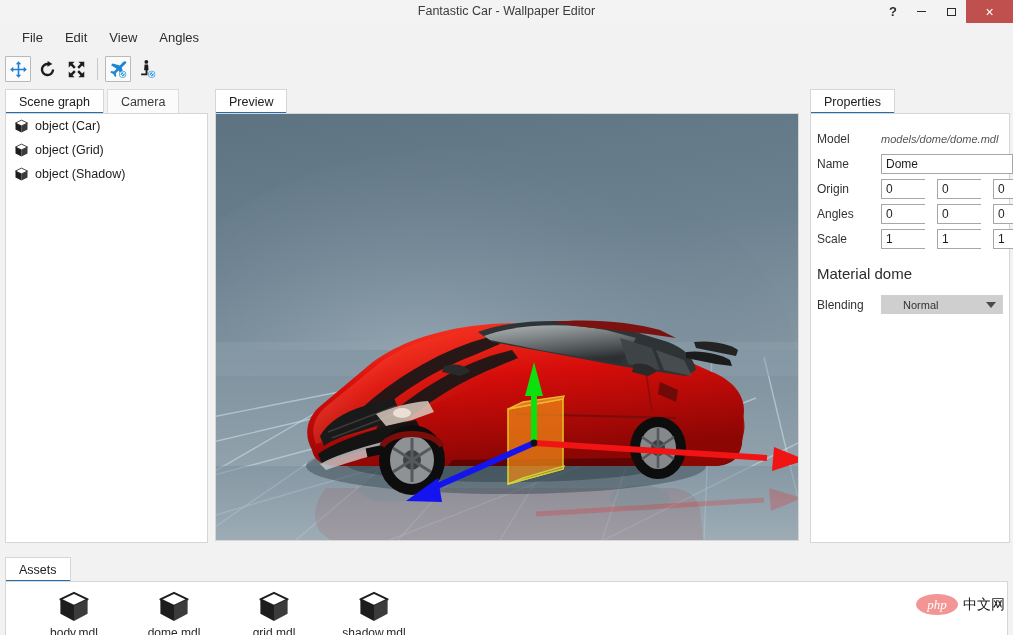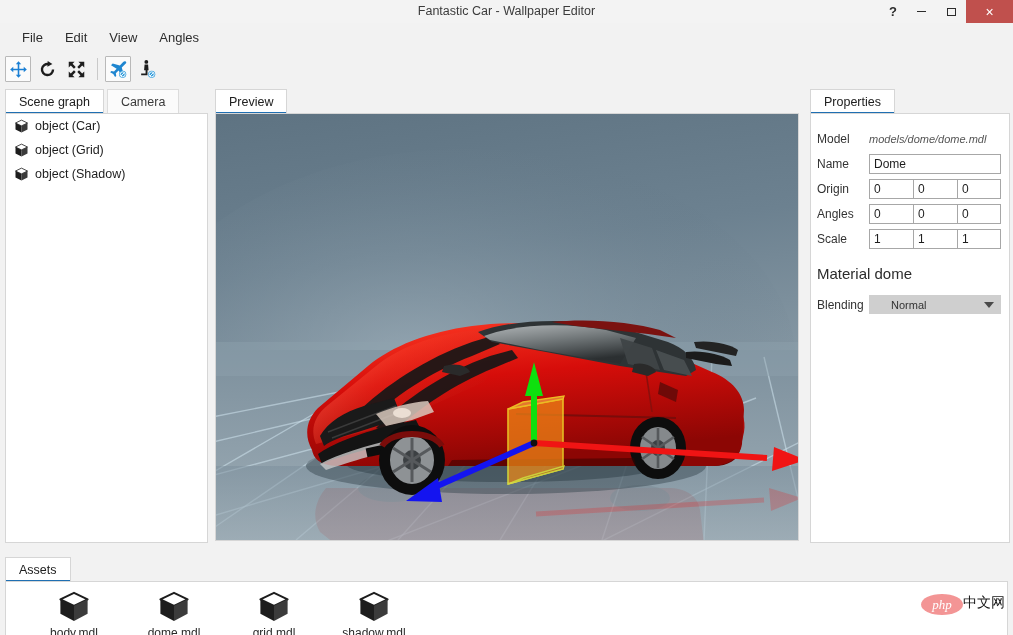--- a/index.html
+++ b/index.html
@@ -161,21 +161,21 @@
   .right-body {
     position: absolute; left: 0; top: 25px;
     width: 200px; height: 430px;
     background: #ffffff;
     border: 1px solid #d6d6d6;
     box-sizing: border-box;
     padding: 14px 6px 0 6px;
   }
   .prop-row {
     display: flex; align-items: center;
-    margin-bottom: 4px; height: 21px;
+    margin-bottom: 4px; height: 21px; gap: 12px;
   }
   .prop-label {
     width: 52px; flex: 0 0 52px;
     font-size: 12px; color: #333333;
   }
   .prop-static {
     font-size: 11px; color: #555555;
     font-style: italic;
   }
   .inp {
@@ -232,21 +232,21 @@
   }
   .asset-icon { width: 34px; height: 34px; }
   .asset-name {
     font-size: 12px; color: #2a2a2a; margin-top: 2px;
     white-space: nowrap;
   }
 
   
   .watermark {
     position: absolute; right: 8px; bottom: 20px;
-    display: flex; 
+    display: flex; align-items: center; gap: 5px;
     opacity: 0.92;
   }
   .wm-php {
     width: 42px; height: 21px; border-radius: 50%;
     background: #f28d8d;
     display: flex; align-items: center; justify-content: center;
     color: #ffffff; font-size: 13px; font-style: italic;
     font-family: "Liberation Serif", serif;
   }
   .wm-cn { font-size: 14px; color: #000000; }

